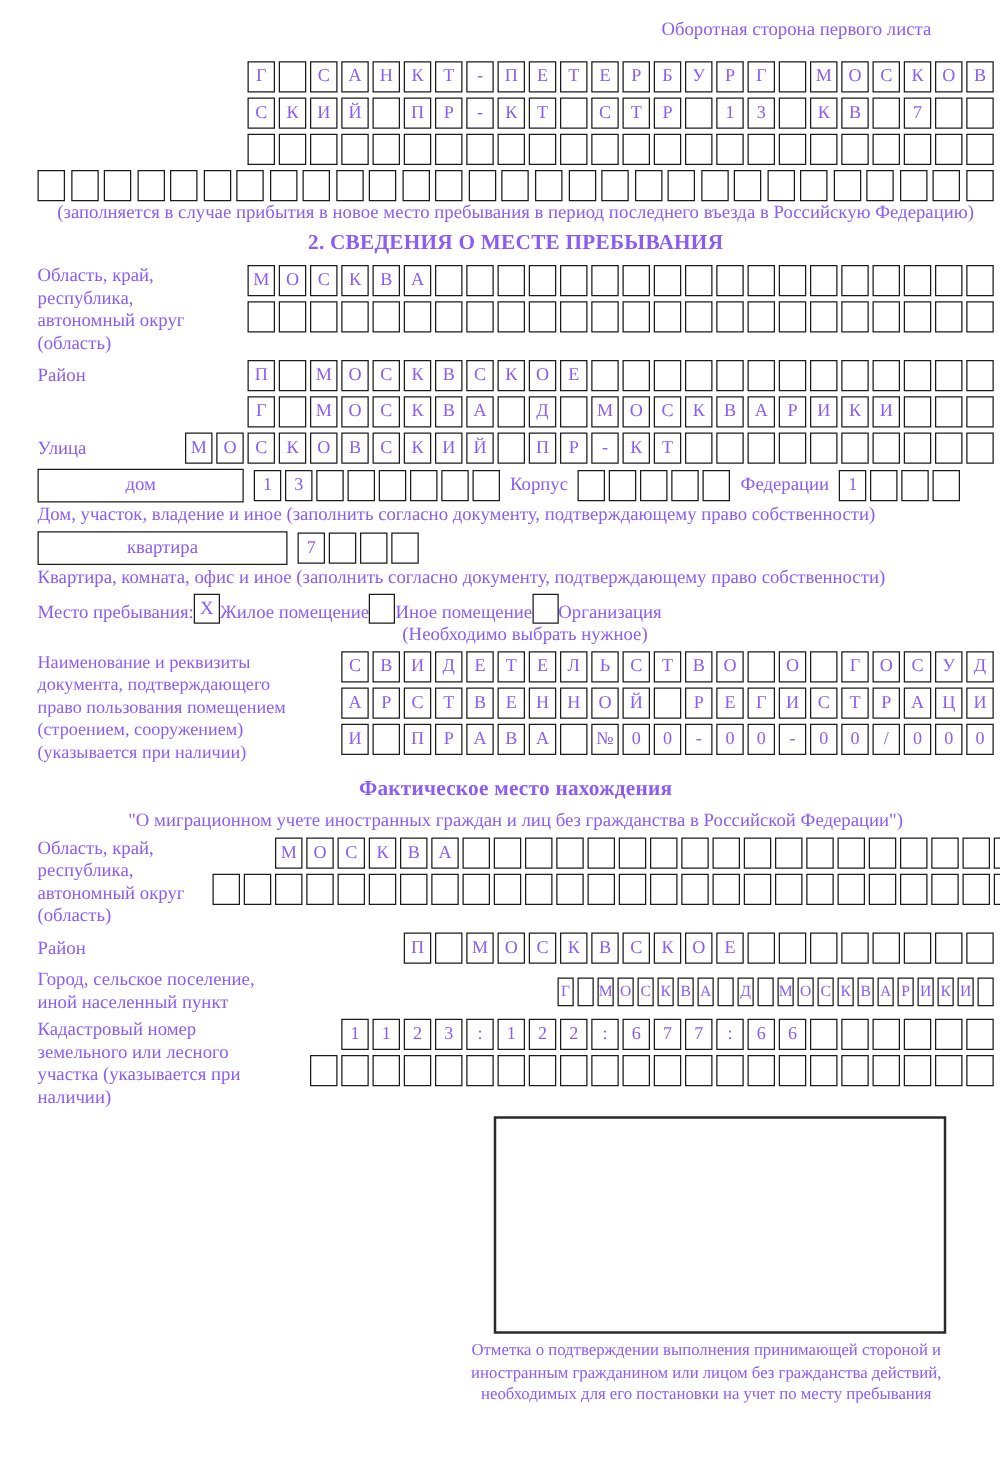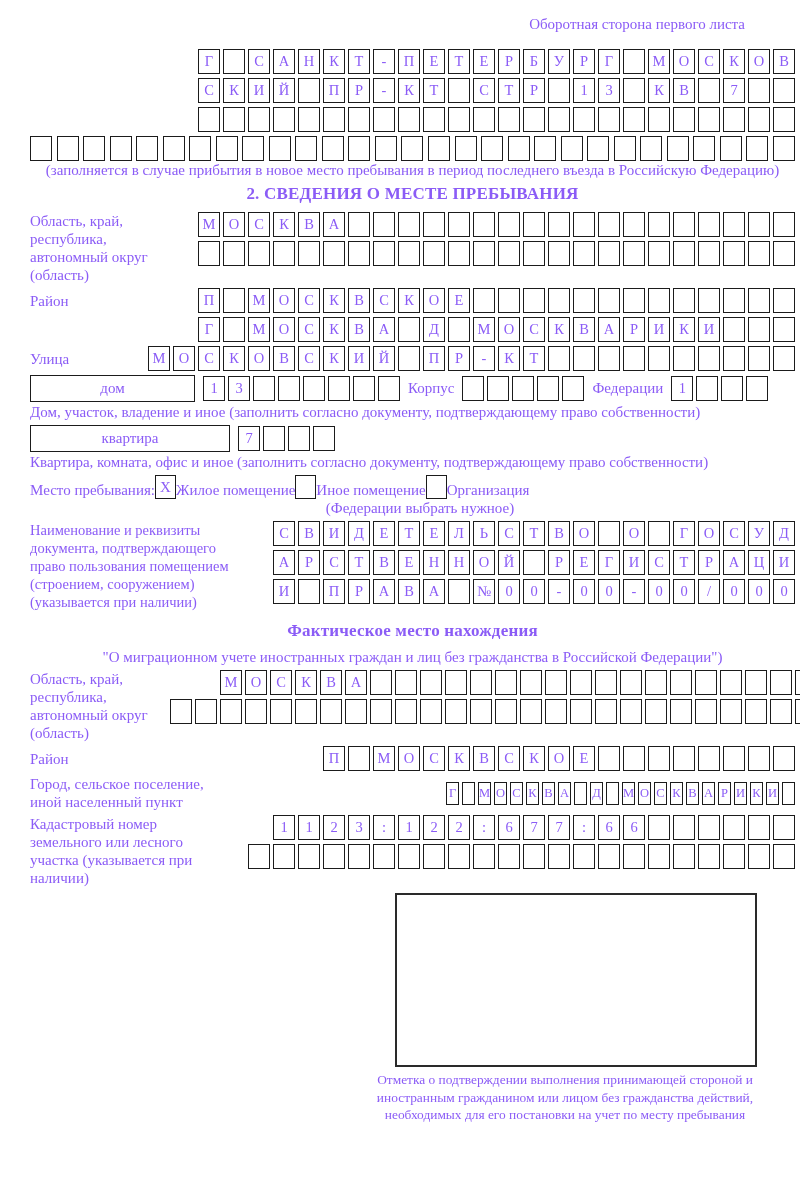--- a/index.html
+++ b/index.html
@@ -357,21 +357,21 @@
 
   <div class="chkrow">
     <span>Место пребывания:</span>
     <span class="chk">X</span>
     <span>Жилое помещение</span>
     <span class="chk"></span>
     <span>Иное помещение</span>
     <span class="chk"></span>
     <span>Организация</span>
   </div>
-  <div class="cap choosecap">(Федерации выбрать нужное)</div>
+  <div class="cap choosecap">(Необходимо выбрать нужное)</div>
 
   <div class="frow">
     <div class="lbl lblw215">Наименование и реквизиты документа, подтверждающего право пользования помещением (строением, сооружением) (указывается при наличии)</div>
     <div class="stack">
       <div class="cells">
           <span class="cell">С</span>
           <span class="cell">В</span>
           <span class="cell">И</span>
           <span class="cell">Д</span>
           <span class="cell">Е</span>

